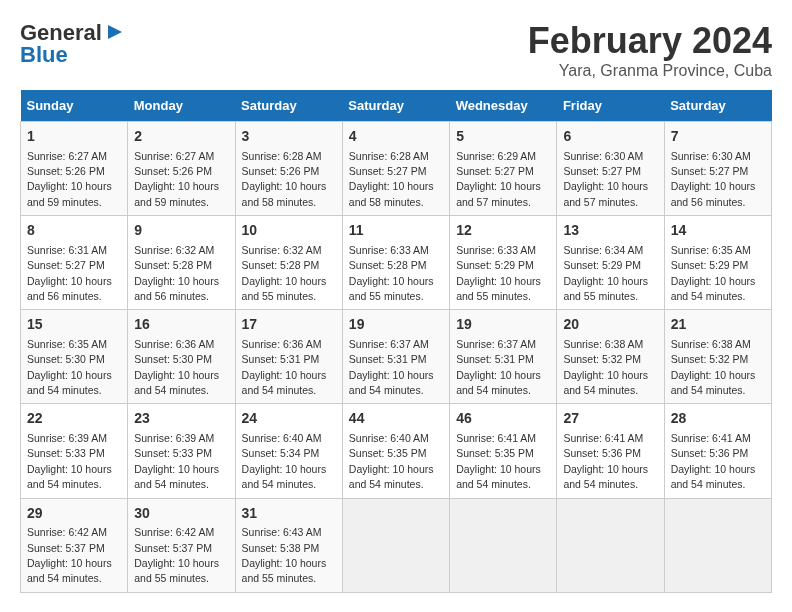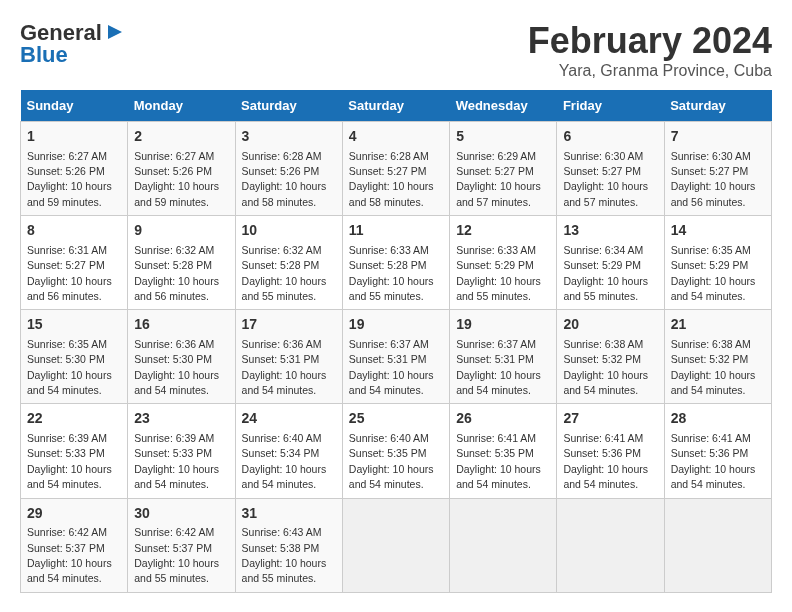--- a/index.html
+++ b/index.html
@@ -125,22 +125,22 @@
         <td><span class="day-num">17</span><span class="day-info">Sunrise: 6:36 AM</span><br><span class="day-info">Sunset: 5:31 PM</span><br><span class="day-info">Daylight: 10 hours and 54 minutes.</span></td>
         <td><span class="day-num">19</span><span class="day-info">Sunrise: 6:37 AM</span><br><span class="day-info">Sunset: 5:31 PM</span><br><span class="day-info">Daylight: 10 hours and 54 minutes.</span></td>
         <td><span class="day-num">19</span><span class="day-info">Sunrise: 6:37 AM</span><br><span class="day-info">Sunset: 5:31 PM</span><br><span class="day-info">Daylight: 10 hours and 54 minutes.</span></td>
         <td><span class="day-num">20</span><span class="day-info">Sunrise: 6:38 AM</span><br><span class="day-info">Sunset: 5:32 PM</span><br><span class="day-info">Daylight: 10 hours and 54 minutes.</span></td>
         <td><span class="day-num">21</span><span class="day-info">Sunrise: 6:38 AM</span><br><span class="day-info">Sunset: 5:32 PM</span><br><span class="day-info">Daylight: 10 hours and 54 minutes.</span></td>
       </tr>
       <tr>
         <td><span class="day-num">22</span><span class="day-info">Sunrise: 6:39 AM</span><br><span class="day-info">Sunset: 5:33 PM</span><br><span class="day-info">Daylight: 10 hours and 54 minutes.</span></td>
         <td><span class="day-num">23</span><span class="day-info">Sunrise: 6:39 AM</span><br><span class="day-info">Sunset: 5:33 PM</span><br><span class="day-info">Daylight: 10 hours and 54 minutes.</span></td>
         <td><span class="day-num">24</span><span class="day-info">Sunrise: 6:40 AM</span><br><span class="day-info">Sunset: 5:34 PM</span><br><span class="day-info">Daylight: 10 hours and 54 minutes.</span></td>
-        <td><span class="day-num">25</span><span class="day-info">Sunrise: 6:40 AM</span><br><span class="day-info">Sunset: 5:35 PM</span><br><span class="day-info">Daylight: 10 hours and 54 minutes.</span></td>
-        <td><span class="day-num">26</span><span class="day-info">Sunrise: 6:41 AM</span><br><span class="day-info">Sunset: 5:35 PM</span><br><span class="day-info">Daylight: 10 hours and 54 minutes.</span></td>
+        <td><span class="day-num">44</span><span class="day-info">Sunrise: 6:40 AM</span><br><span class="day-info">Sunset: 5:35 PM</span><br><span class="day-info">Daylight: 10 hours and 54 minutes.</span></td>
+        <td><span class="day-num">46</span><span class="day-info">Sunrise: 6:41 AM</span><br><span class="day-info">Sunset: 5:35 PM</span><br><span class="day-info">Daylight: 10 hours and 54 minutes.</span></td>
         <td><span class="day-num">27</span><span class="day-info">Sunrise: 6:41 AM</span><br><span class="day-info">Sunset: 5:36 PM</span><br><span class="day-info">Daylight: 10 hours and 54 minutes.</span></td>
         <td><span class="day-num">28</span><span class="day-info">Sunrise: 6:41 AM</span><br><span class="day-info">Sunset: 5:36 PM</span><br><span class="day-info">Daylight: 10 hours and 54 minutes.</span></td>
       </tr>
       <tr>
         <td><span class="day-num">29</span><span class="day-info">Sunrise: 6:42 AM</span><br><span class="day-info">Sunset: 5:37 PM</span><br><span class="day-info">Daylight: 10 hours and 54 minutes.</span></td>
         <td><span class="day-num">30</span><span class="day-info">Sunrise: 6:42 AM</span><br><span class="day-info">Sunset: 5:37 PM</span><br><span class="day-info">Daylight: 10 hours and 55 minutes.</span></td>
         <td><span class="day-num">31</span><span class="day-info">Sunrise: 6:43 AM</span><br><span class="day-info">Sunset: 5:38 PM</span><br><span class="day-info">Daylight: 10 hours and 55 minutes.</span></td>
         <td class="empty"></td>
         <td class="empty"></td>
         <td class="empty"></td>

